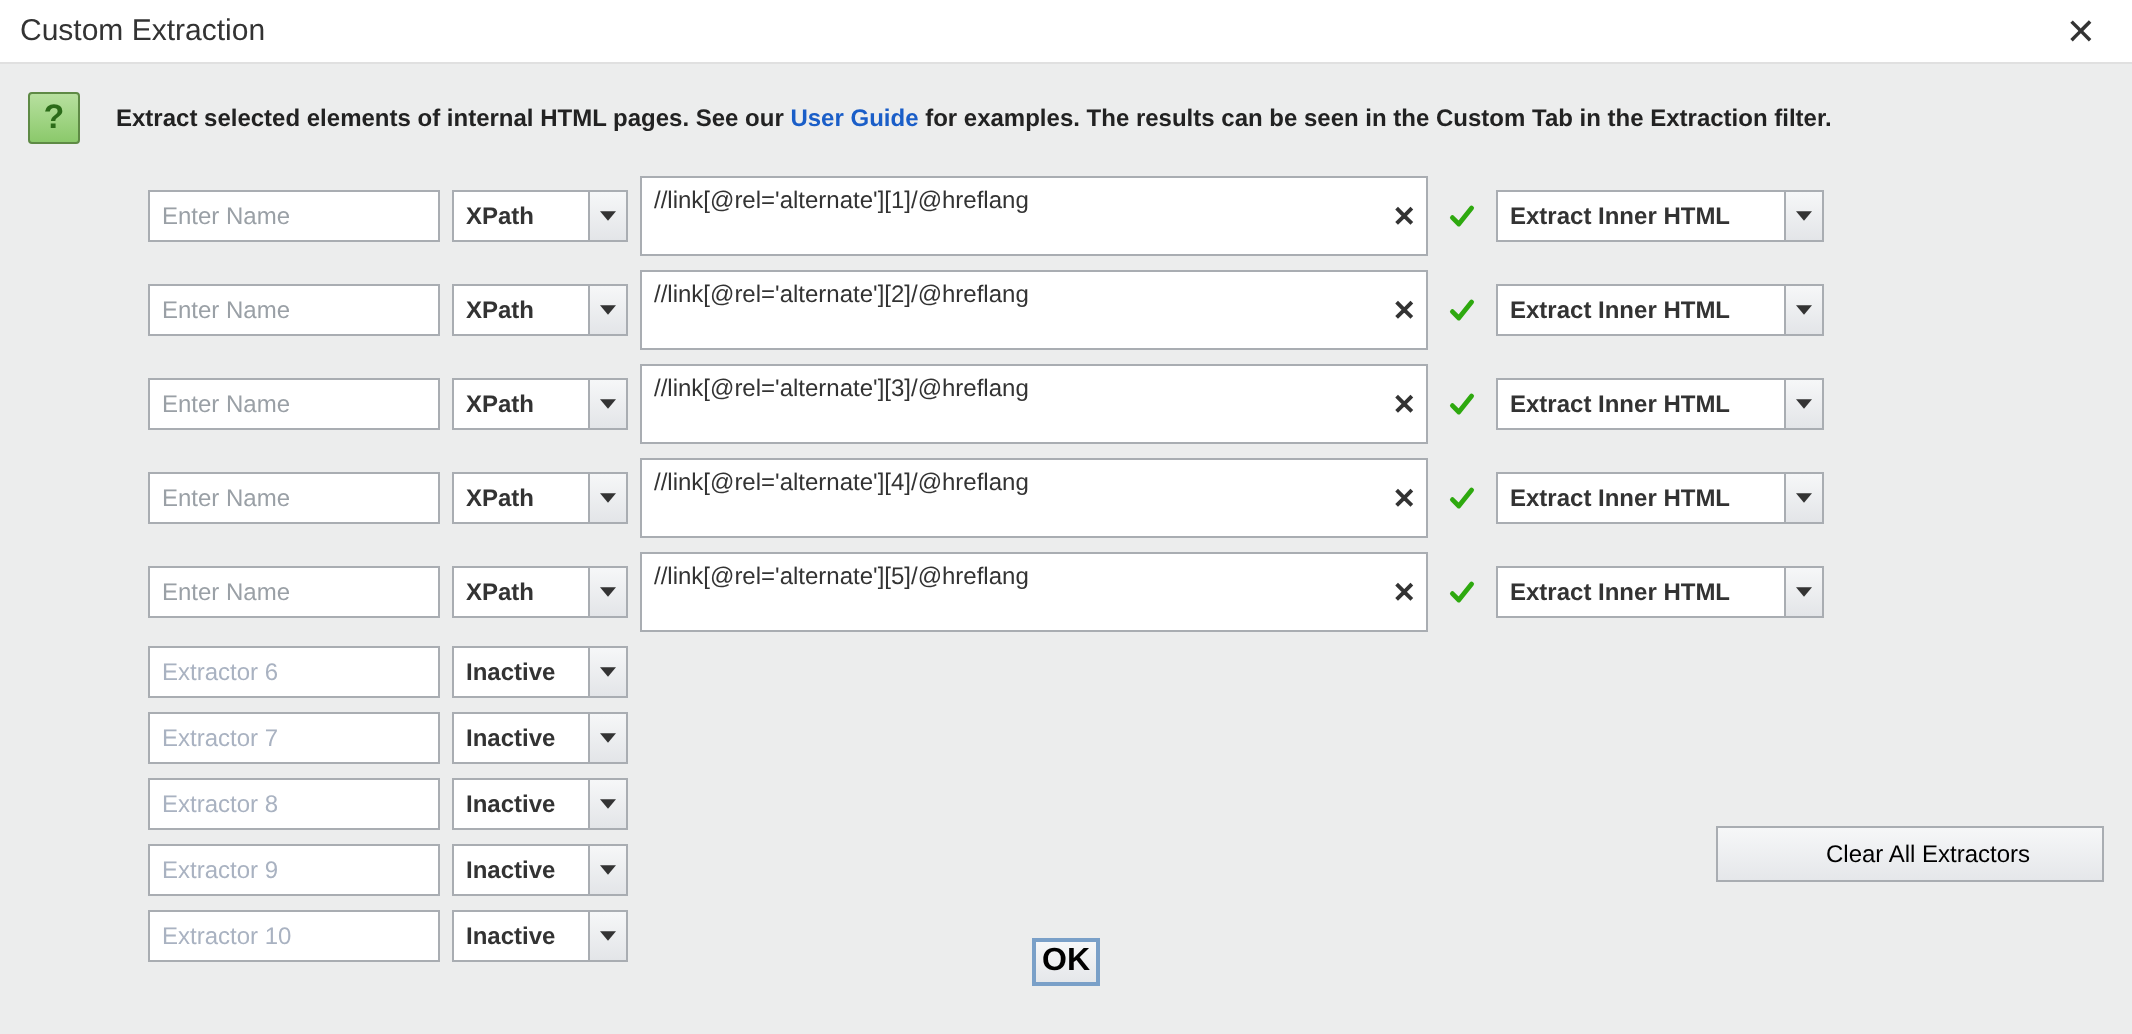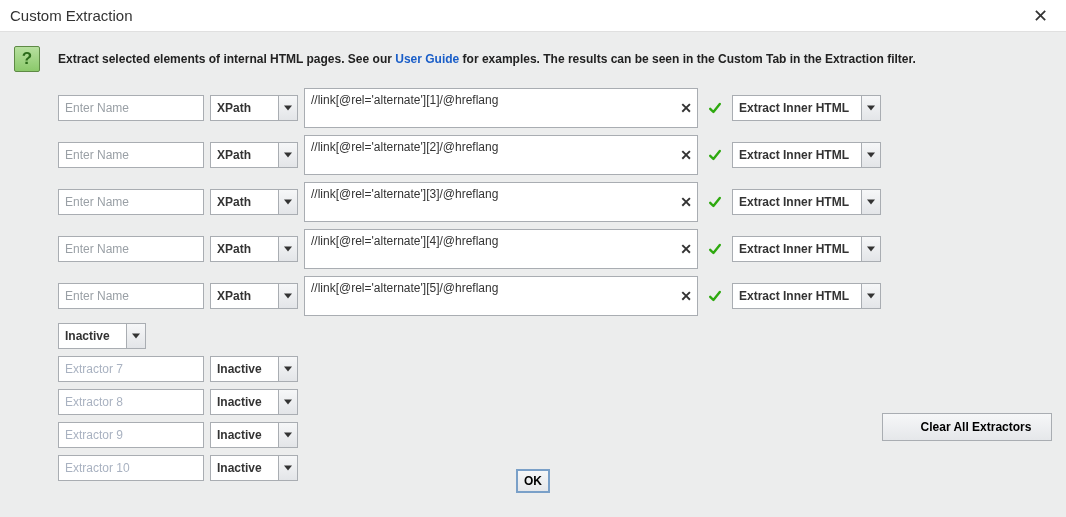--- a/index.html
+++ b/index.html
@@ -54,21 +54,21 @@
   .intro-text {
     font-size:12px;
     font-weight:bold;
     color:#222;
   }
   .intro-text a {
     color:#1a5ec8;
     font-weight:bold;
     cursor:pointer;
   }
-  .rows { margin-left:44px; }
+  .rows { margin-left:60px; }
   .row {
     display:flex;
     align-items:center;
     gap:6px;
     margin-bottom:7px;
   }
   .name-input {
     width:146px; height:26px;
     border:1px solid #a9adb2;
     background:#fff;
@@ -86,21 +86,21 @@
     border:1px solid #a9adb2;
     border-right:none;
     background:#fff;
     display:flex; align-items:center;
     padding:0 6px;
     font-size:12px;
     font-weight:bold;
     color:#333;
   }
   .combo.type .val { width:68px; }
-  .combo.output .val { width:129px;text-align:right; }
+  .combo.output .val { width:144px;text-align:right; }
   .combo .btn {
     width:20px;
     border:1px solid #a9adb2;
     background:linear-gradient(#f6f7f8,#e3e5e8);
     display:flex; align-items:center; justify-content:center;
     cursor:pointer;
   }
   .combo .btn svg { width:8px; height:6px; fill:#333; }
   .xpath-input {
     width:394px; height:40px;
@@ -126,37 +126,37 @@
 
   .footer {
     position:absolute;
     left:0; right:0; bottom:0;
     padding:14px;
   }
   .clear-all {
     position:absolute;
     right:14px; top:0;
     transform:translateY(-36px);
-    width:170px; height:28px;
+    width:194px; height:28px;
     border:1px solid #a9adb2;
     background:linear-gradient(#f6f7f8,#e5e7ea);
     font-size:12px;
-    font-weight:bold;
+    font-weight:normal;
     cursor:pointer;
     padding-left:24px;
   }
   .ok-wrap {
     display:flex; justify-content:center;
     padding:6px 0 10px 0;
   }
   .ok-btn {
     width:34px; height:24px;
     border:2px solid #7aa0c8;
     background:linear-gradient(#f6f7f8,#e5e7ea);
-    font-size:12px;
+    font-size:16px;
     font-weight:bold;
     cursor:pointer;
     padding:0;
   }
 </style>
 </head>
 <body>
 
 <div class="titlebar">
   <span>Custom Extraction</span>
@@ -306,20 +306,21 @@
         <div class="combo output">
           <div class="val">Extract Inner HTML</div>
           <div class="btn">
             <svg viewBox="0 0 10 6">
               <polygon points="0,0 10,0 5,6"></polygon>
             </svg>
           </div>
         </div>
       </div>
       <div class="row">
+        <input class="name-input disabled" value="Extractor 6" style="">
         <div class="combo type">
           <div class="val">Inactive</div>
           <div class="btn">
             <svg viewBox="0 0 10 6">
               <polygon points="0,0 10,0 5,6"></polygon>
             </svg>
           </div>
         </div>
       </div>
       <div class="row">

